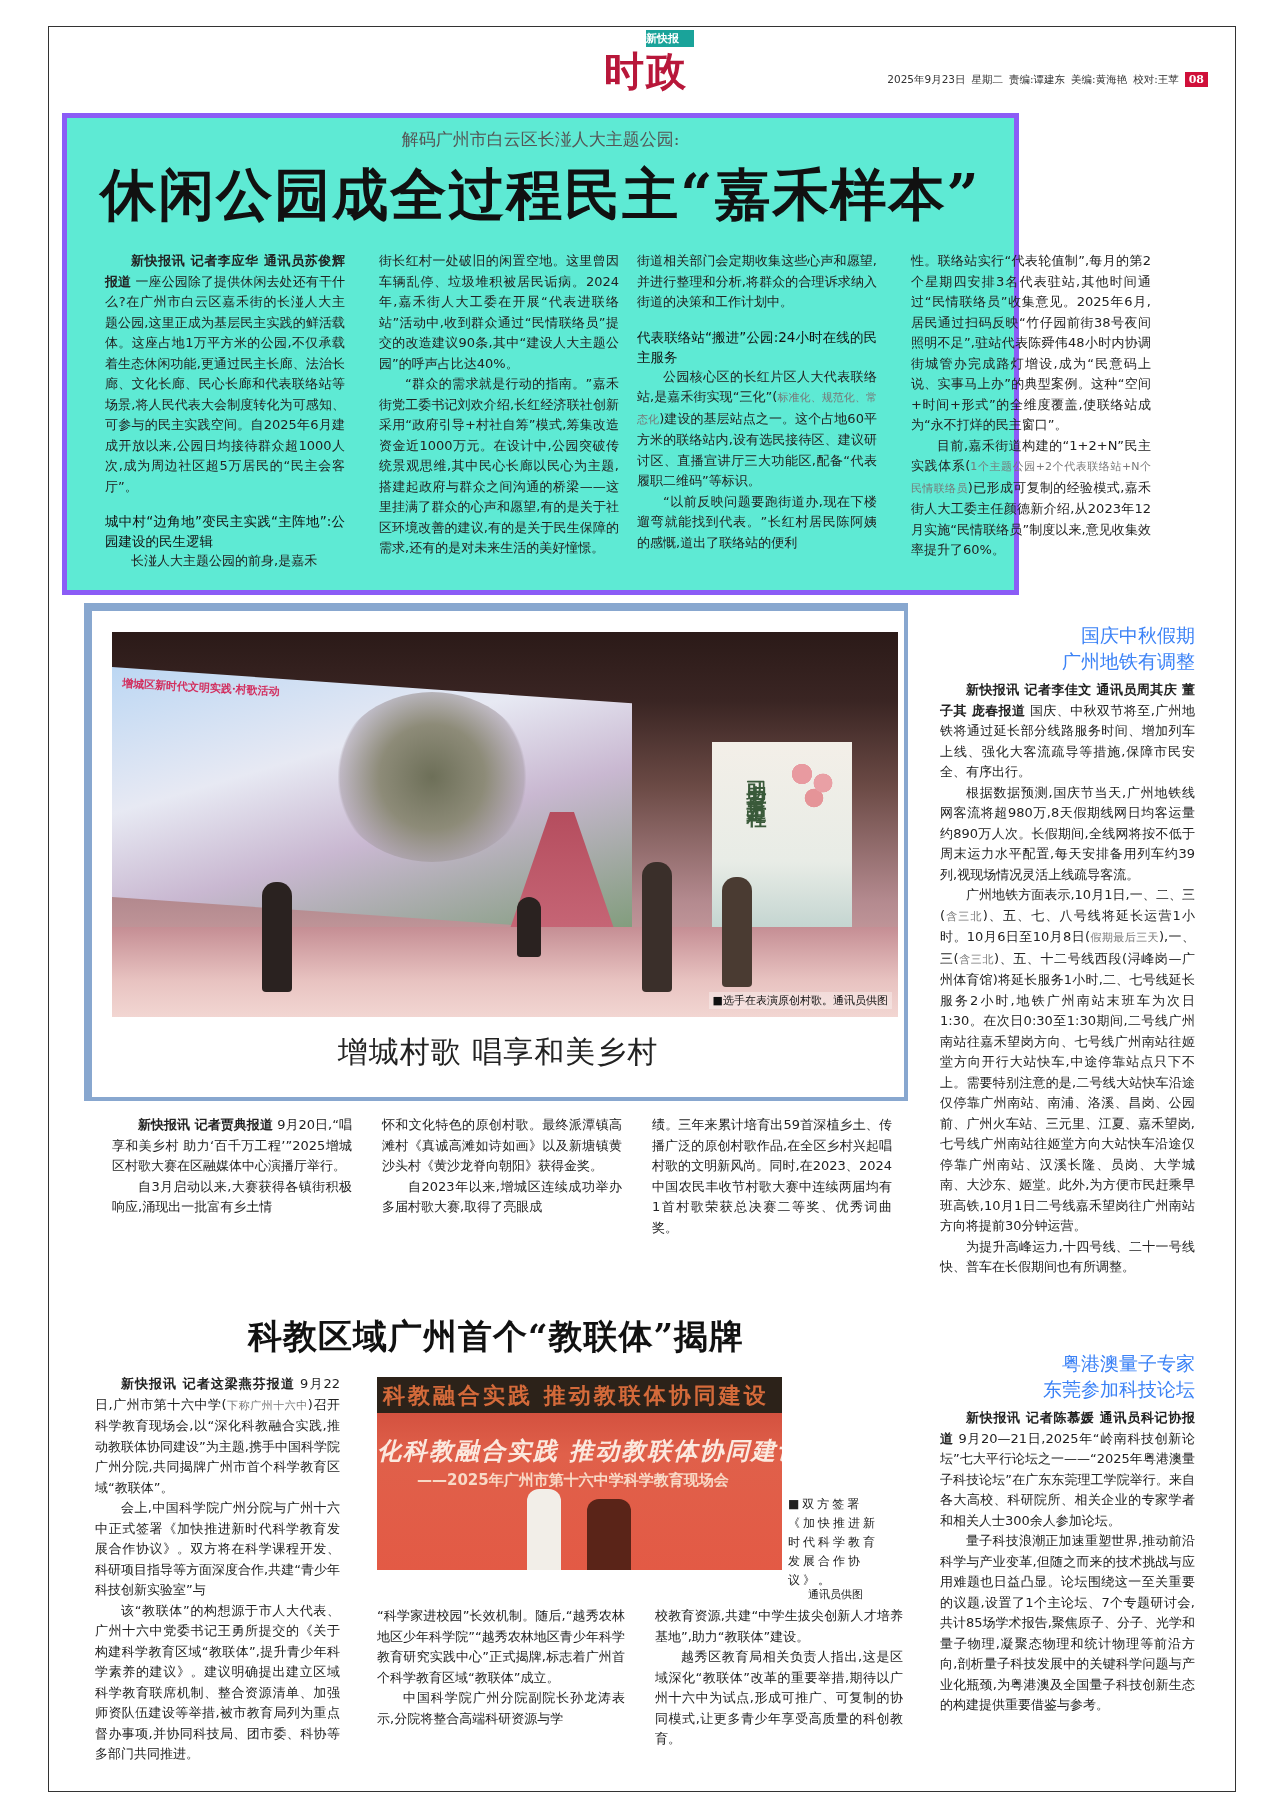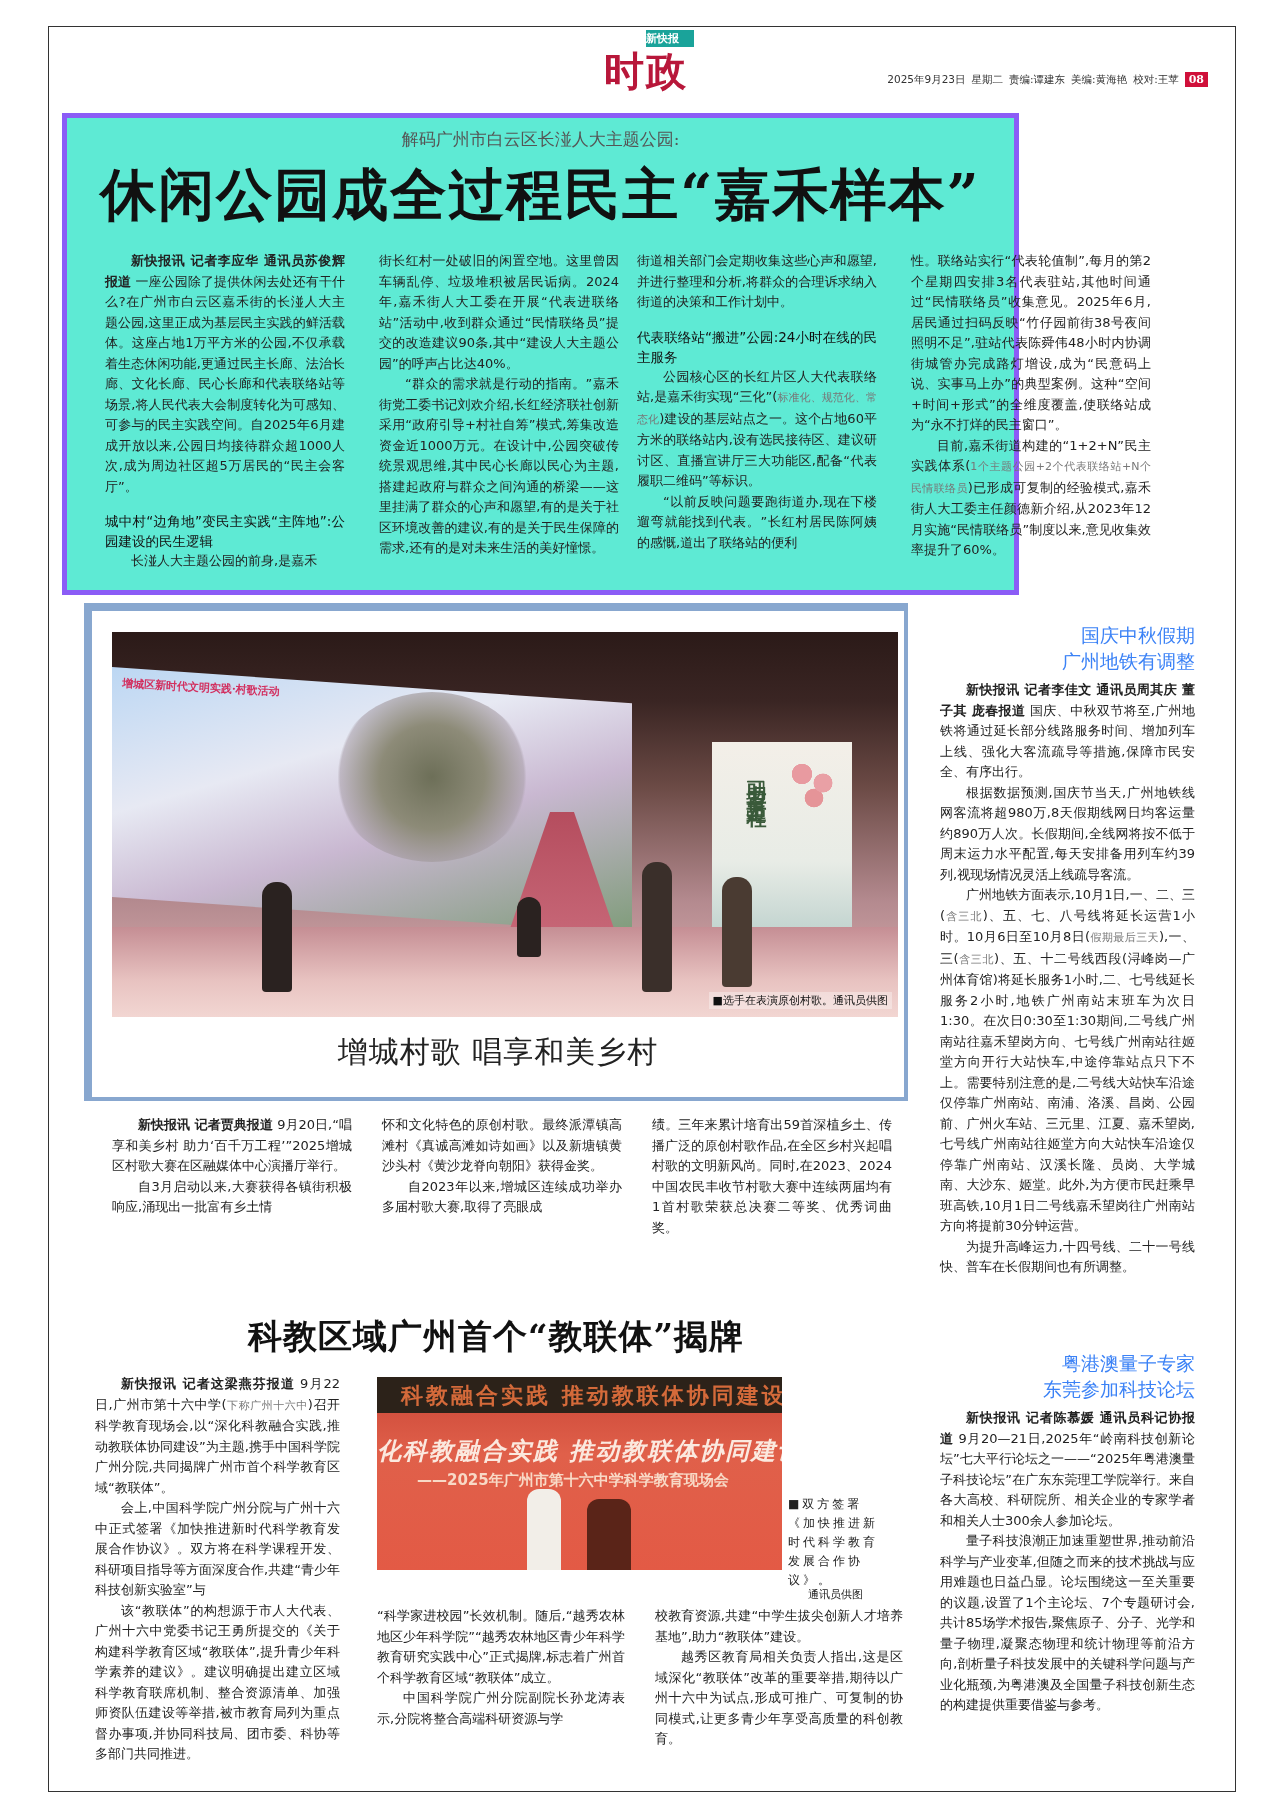--- a/index.html
+++ b/index.html
@@ -52,21 +52,21 @@
   .side-body p { text-indent: 2em; }
   .side-body .lead { font-weight: bold; }
   .side-note { color: #777; font-size: 11px; }
 
   
   .edu-title { position: absolute; left: 86px; top: 1314px; width: 820px; text-align: center; font-size: 34px; font-weight: bold; color: #111; font-family: "DejaVu Serif", serif; letter-spacing: 1px; }
   .edu-col1 { position: absolute; left: 95px; top: 1374px; width: 245px; font-size: 13px; line-height: 20.5px; text-align: justify; color: #222; }
   .edu-col1 p { text-indent: 2em; }
   .edu-col1 .lead { font-weight: bold; }
   .edu-photo { position: absolute; left: 377px; top: 1377px; width: 405px; height: 193px; background: linear-gradient(180deg, #c94536 0%, #e0604a 40%, #e35a45 100%); overflow: hidden; }
-  .led-band { position: absolute; left: 0; top: 0; width: 100%; height: 36px; background: #2c2219; color: #d46a3a; font-size: 22px; font-weight: bold; letter-spacing: 3px; line-height: 36px; padding-left: 24px; white-space: nowrap; font-family: "DejaVu Serif", serif; }
+  .led-band { position: absolute; left: 0; top: 0; width: 100%; height: 36px; background: #2c2219; color: #d46a3a; font-size: 22px; font-weight: bold; letter-spacing: 3px; line-height: 36px; padding-left: 6px; white-space: nowrap; font-family: "DejaVu Serif", serif; }
   .banner-main { position: absolute; left: 0; top: 58px; width: 100%; color: #fbe9df; font-size: 24px; font-weight: bold; font-style: italic; white-space: nowrap; letter-spacing: 2px; }
   .banner-sub { position: absolute; left: 40px; top: 94px; color: #f8d9c6; font-size: 15px; font-weight: bold; white-space: nowrap; }
   .person { position: absolute; border-radius: 12px 12px 0 0; }
   .edu-caption { position: absolute; left: 788px; top: 1495px; width: 95px; font-size: 12px; line-height: 19px; color: #222; letter-spacing: 3px; }
   .edu-credit { position: absolute; left: 808px; top: 1587px; font-size: 11px; color: #222; }
   .edu-col2 { position: absolute; left: 377px; top: 1606px; width: 248px; font-size: 13px; line-height: 20.5px; text-align: justify; color: #222; }
   .edu-col3 { position: absolute; left: 655px; top: 1606px; width: 248px; font-size: 13px; line-height: 20.5px; text-align: justify; color: #222; }
   .edu-col2 p, .edu-col3 p { text-indent: 2em; }
   .edu-col2 p.noindent, .edu-col3 p.noindent { text-indent: 0; }
 </style>

